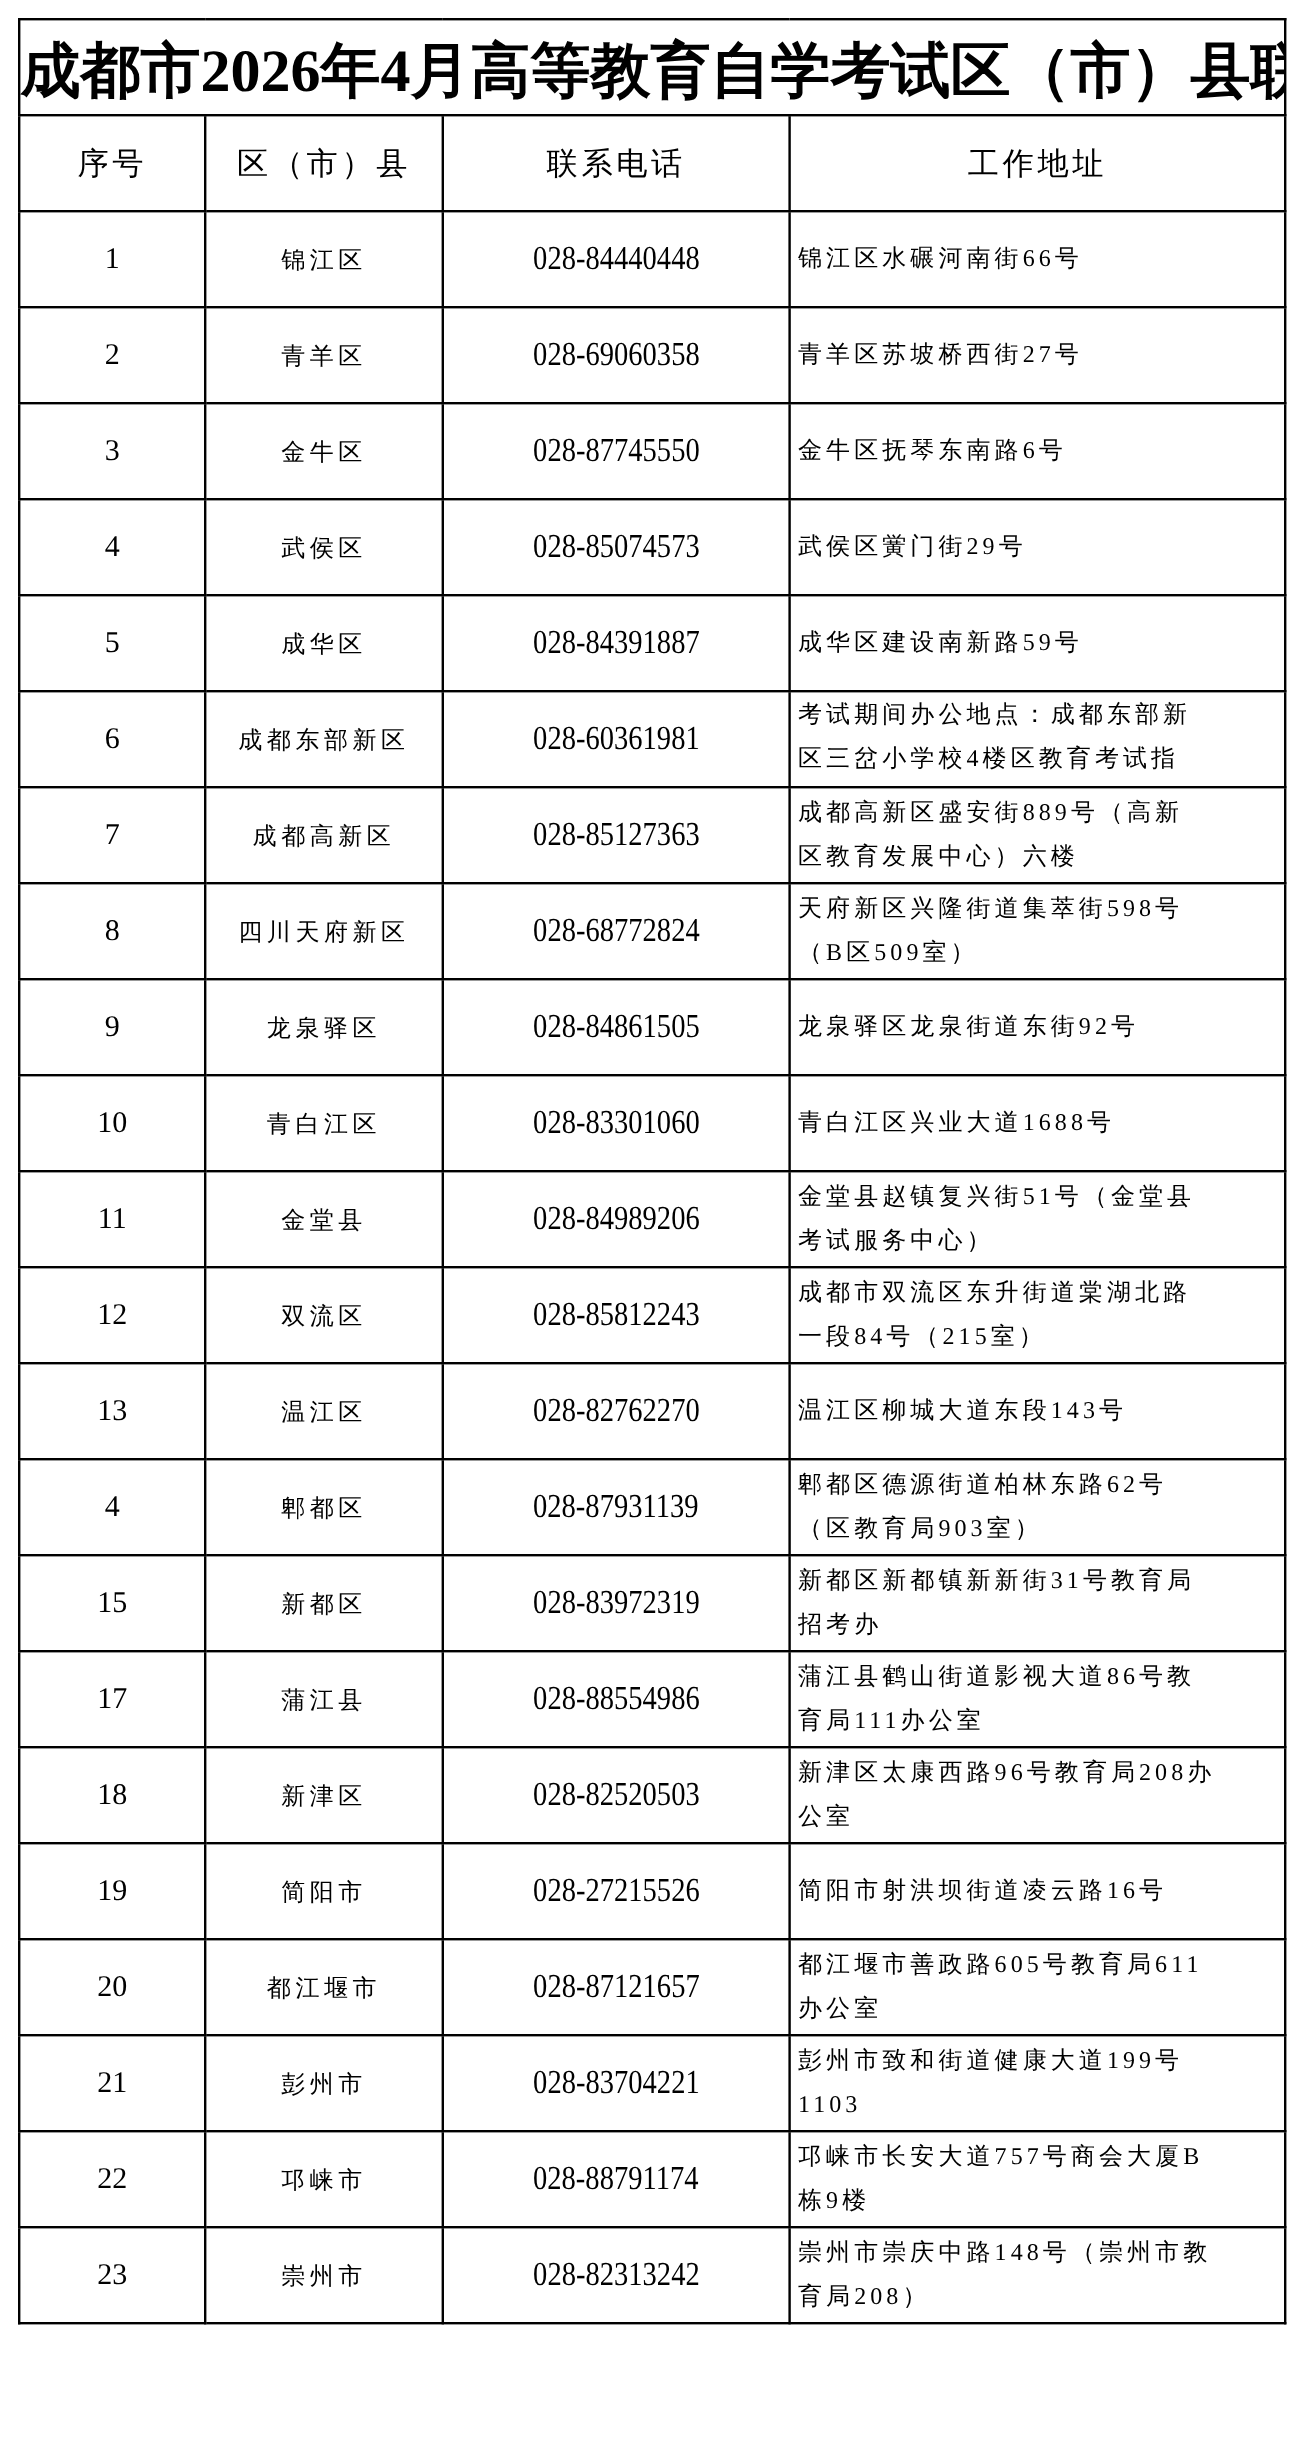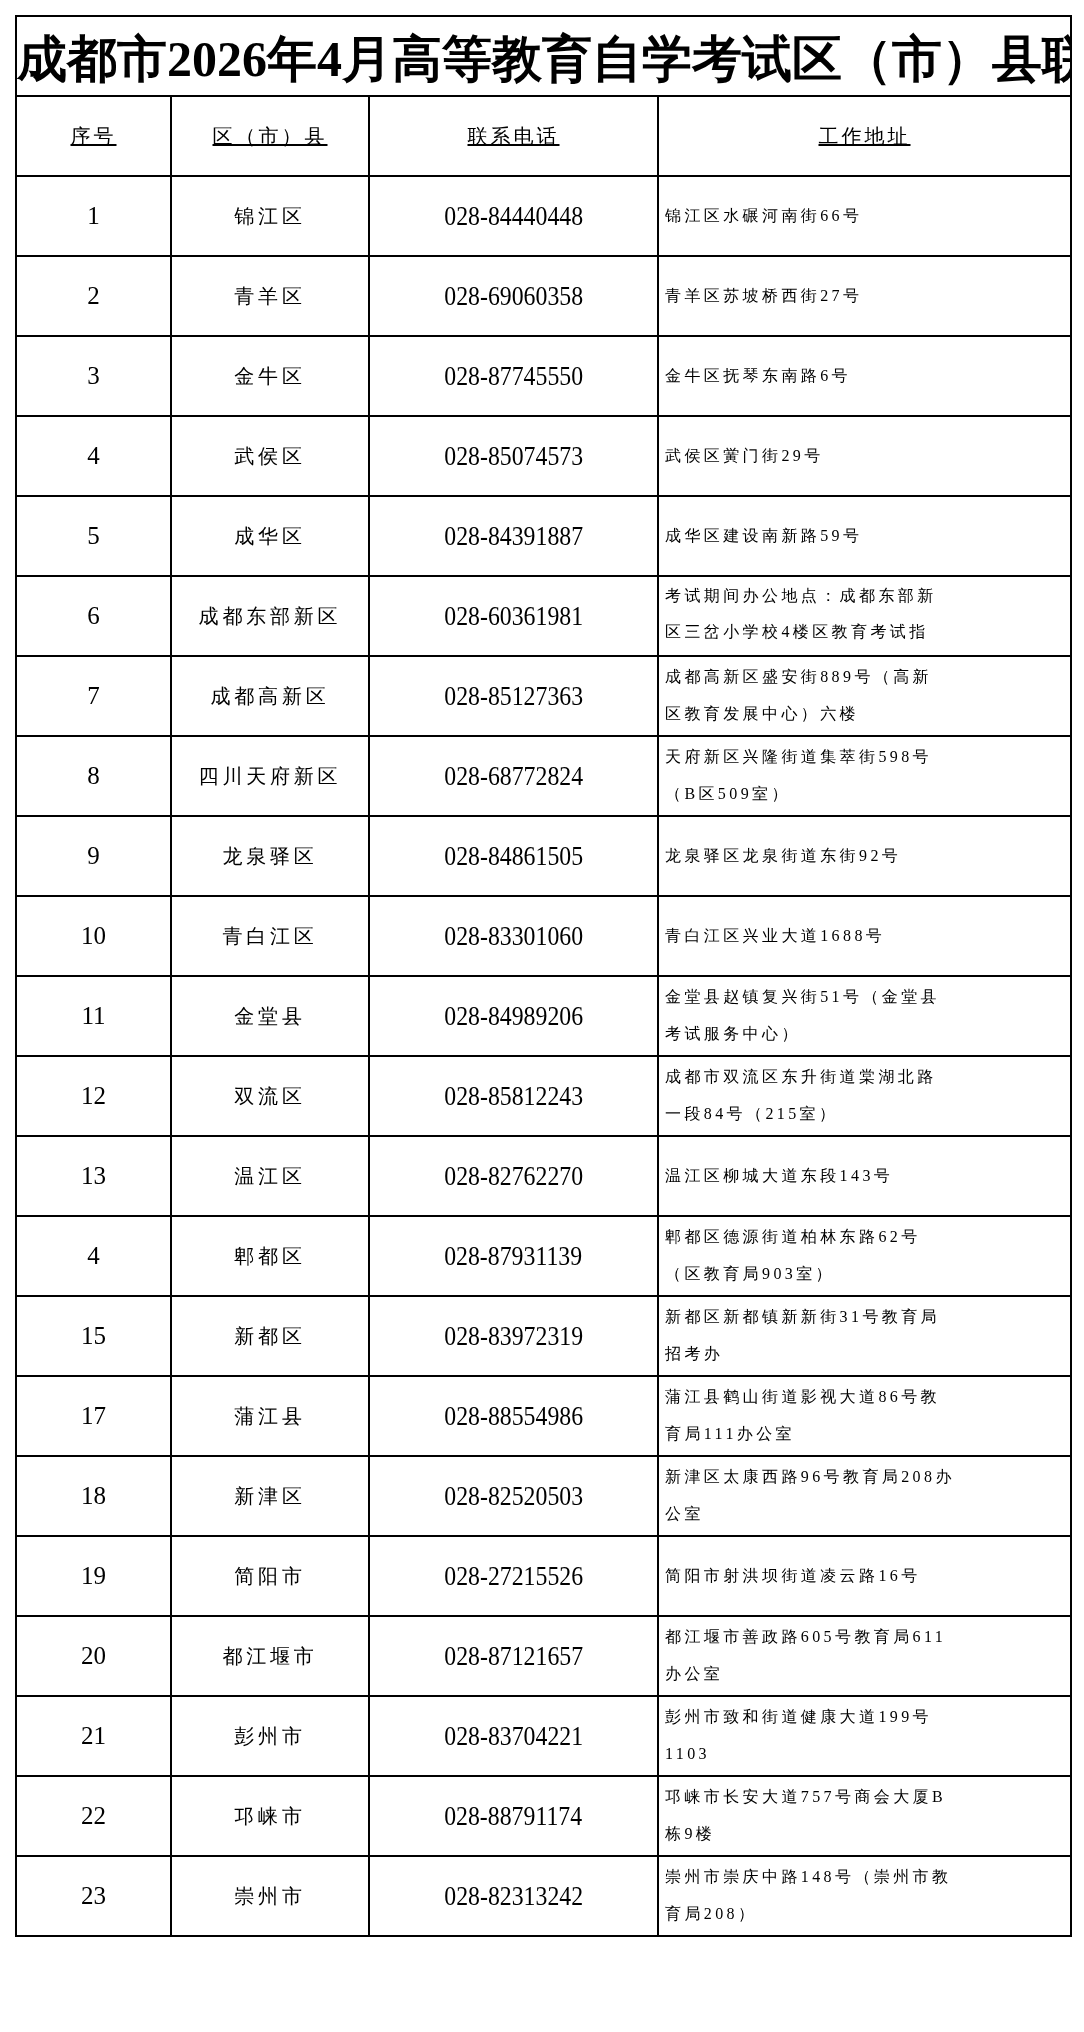--- a/index.html
+++ b/index.html
@@ -34,24 +34,23 @@
     .title-cell {
       text-align: center;
       font-size: 50px;
       font-weight: bold;
       letter-spacing: 0;
       white-space: nowrap;
     }
     .title-cell span { position: relative; top: 3px; }
     .head-cell {
       text-align: center;
-      font-size: 20px;
+      font-size: 26px;
       letter-spacing: 3px;
       white-space: nowrap;
-      text-decoration: underline;
     }
     .no-cell {
       text-align: center;
       font-size: 25px;
     }
     .district-cell {
       text-align: center;
       font-size: 20px;
       letter-spacing: 3.8px;
       white-space: nowrap;
@@ -71,21 +70,21 @@
       text-align: left;
     }
     .addr {
       height: 77px;
       overflow: hidden;
       display: flex;
       flex-direction: column;
       justify-content: center;
       justify-content: safe center;
       padding-left: 6px;
-      font-size: 16px;
+      font-size: 20px;
       letter-spacing: 3.4px;
     }
     .addr .line {
       white-space: nowrap;
       line-height: 36.7px;
       flex: 0 0 auto;
     }
   </style>
 </head>
 <body>

